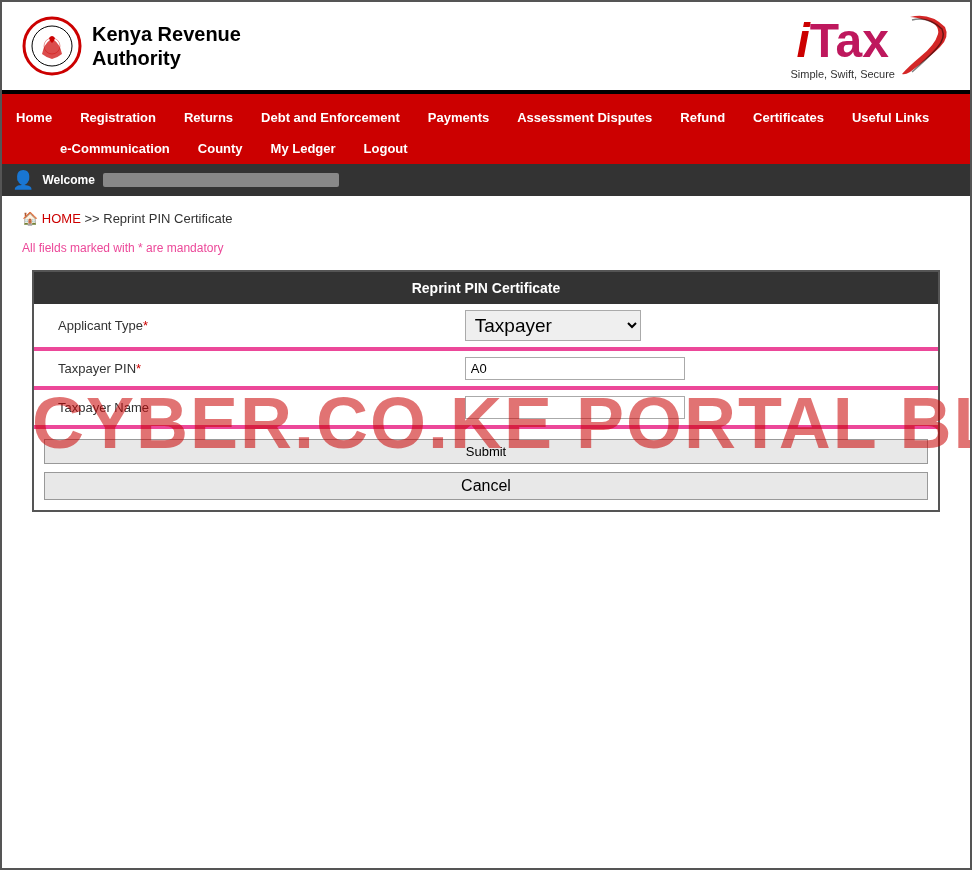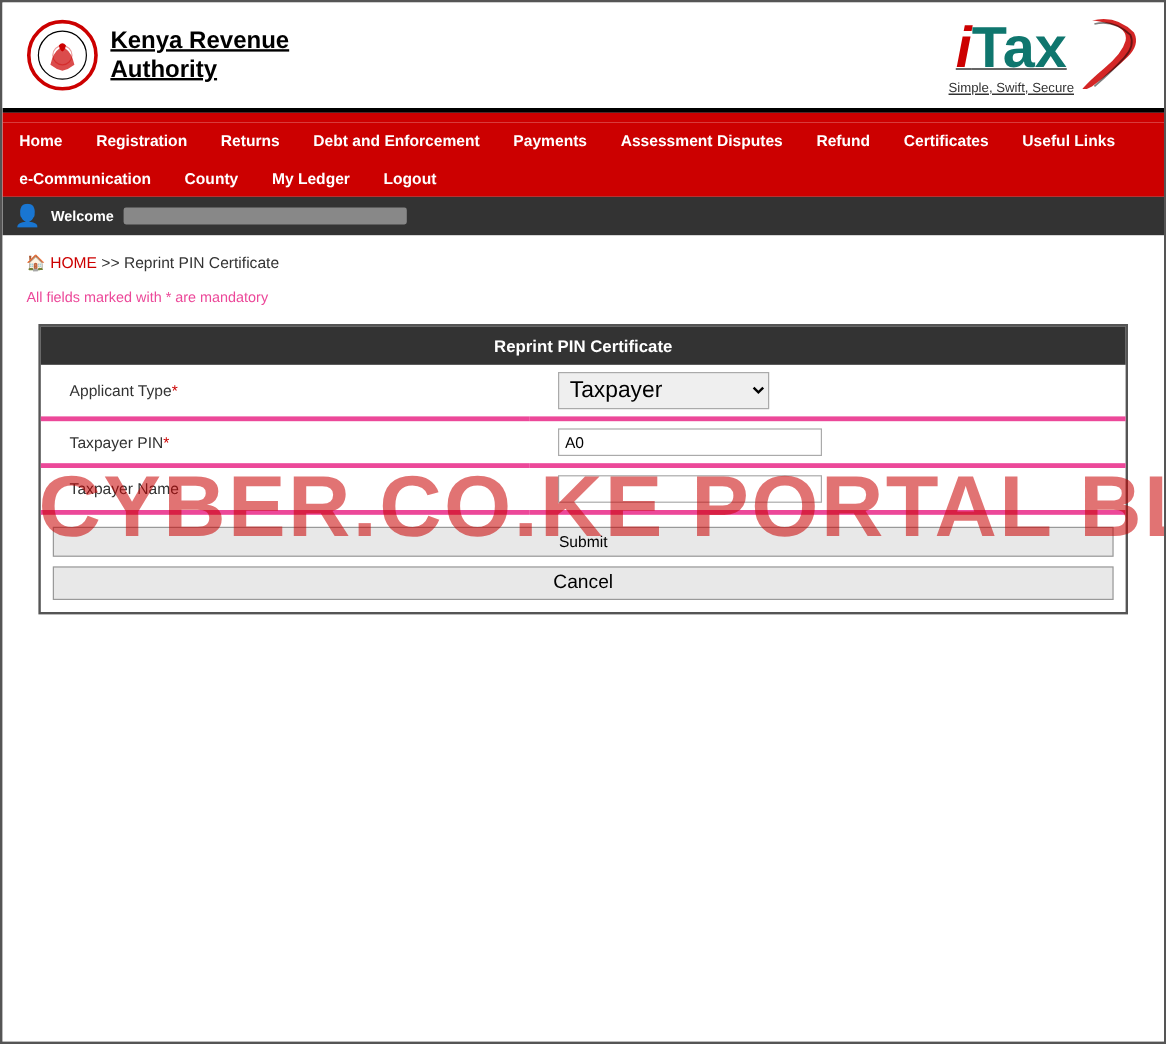--- a/index.html
+++ b/index.html
@@ -1,35 +1,35 @@
 <!DOCTYPE html>
 <html><head>
   <meta charset="utf-8">
   <style>
     * { margin: 0; padding: 0; box-sizing: border-box; }
     body { font-family: Arial, sans-serif; font-size: 13px; background: #fff; width: 972px; min-height: 870px; border: 2px solid #555; }
 
     
-    .header { display: flex; align-items: center; justify-content: space-between; padding: 10px 20px; background: #fff; border-bottom: 4px solid #000; text-decoration: underline; }
+    .header { display: flex; align-items: center; justify-content: space-between; padding: 10px 20px; background: #fff; border-bottom: 4px solid #000; }
     .kra-logo { display: flex; align-items: center; gap: 10px; }
     .kra-shield { width: 60px; height: 60px; position: relative; }
     .kra-shield svg { width: 60px; height: 60px; }
     .kra-title { font-size: 20px; font-weight: bold; color: #000; line-height: 1.2; }
     .itax-logo { text-align: center; }
     .itax-logo .itax-tagline { font-size: 11px; color: #333; }
     .itax-logo-wrapper { display: flex; align-items: center; gap: 5px; }
 
     
     .red-stripe { height: 8px; background: #cc0000; }
 
     
     nav { background: #cc0000; display: flex; flex-wrap: wrap; }
     nav a { color: #fff; text-decoration: none; padding: 8px 14px; display: inline-block; font-size: 13px; font-weight: bold; white-space: nowrap; }
     .nav-row1 { display: flex; flex-wrap: wrap; width: 100%; }
-    .nav-row2 { display: flex; flex-wrap: wrap; width: 100%; }
+    .nav-row2 { display: flex; flex-wrap: wrap; width: 100%; margin-left: 44px; }
 
     
     .welcome-bar { background: #333; color: #ccc; padding: 5px 10px; display: flex; align-items: center; gap: 8px; font-size: 12px; }
 
     
     .content { padding: 15px 20px; }
     .breadcrumb { font-size: 13px; color: #333; margin-bottom: 15px; }
     .breadcrumb a { color: #cc0000; text-decoration: none; }
     .mandatory-note { color: #ec4899; font-size: 12px; margin-bottom: 15px; }
 
@@ -71,21 +71,21 @@
         </svg>
       </div>
       <div class="kra-title">
         <div>Kenya Revenue</div>
         <div>Authority</div>
       </div>
     </div>
     <div class="itax-logo-wrapper">
       <div class="itax-logo">
         <div>
-          <span style="font-size:48px;font-weight:bold;font-style:italic;color:#cc0000;">i</span><span style="font-size:48px;font-weight:bold;color:#0f766e;">Tax</span>
+          <span style="font-size:48px;font-weight:bold;font-style:italic;color:#cc0000;">i</span><span style="font-size:48px;font-weight:bold;color:#be185d;">Tax</span>
         </div>
         <div class="itax-tagline">Simple, Swift, Secure</div>
       </div>
       <div>
         <svg width="50" height="65" viewBox="0 0 50 65">
           <path d="M10 5 Q30 0 45 15 Q50 25 40 35 Q30 45 10 60 Q5 63 2 62 Q8 55 20 45 Q35 33 38 22 Q40 12 25 8 Q15 5 10 5Z" fill="#cc0000" opacity="0.85"></path>
           <path d="M12 8 Q28 4 42 17 Q46 26 37 36 Q28 46 12 60" fill="none" stroke="#000" stroke-width="1.5" opacity="0.5"></path>
         </svg>
       </div>
     </div>

